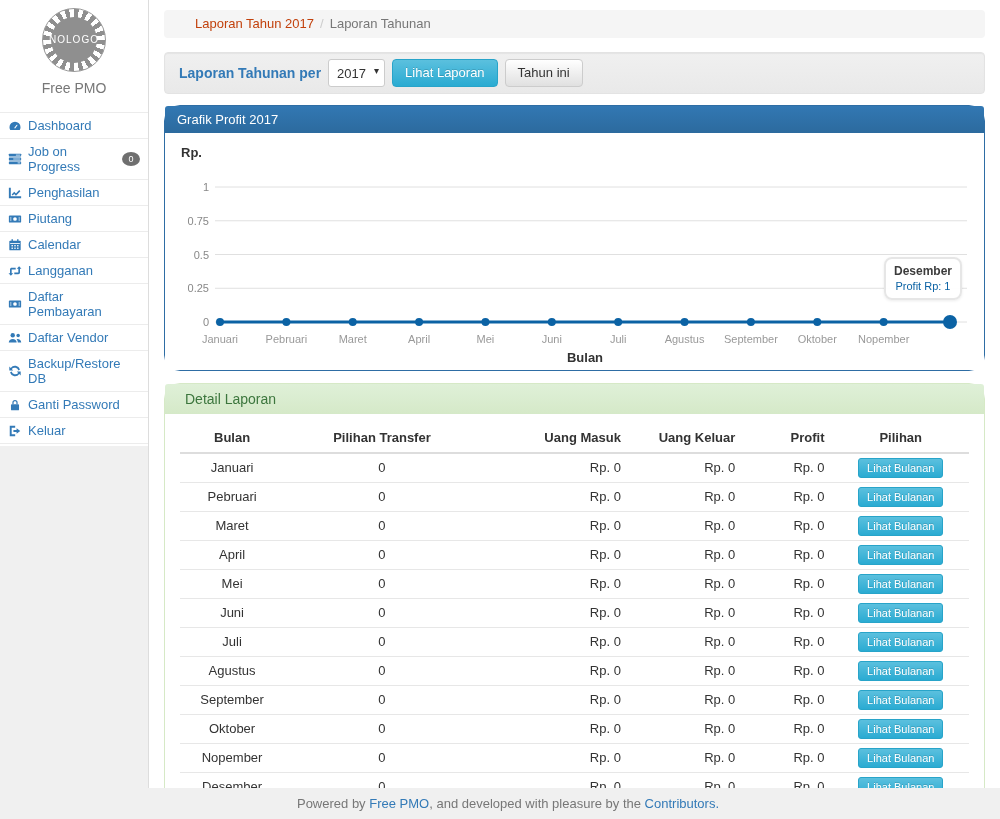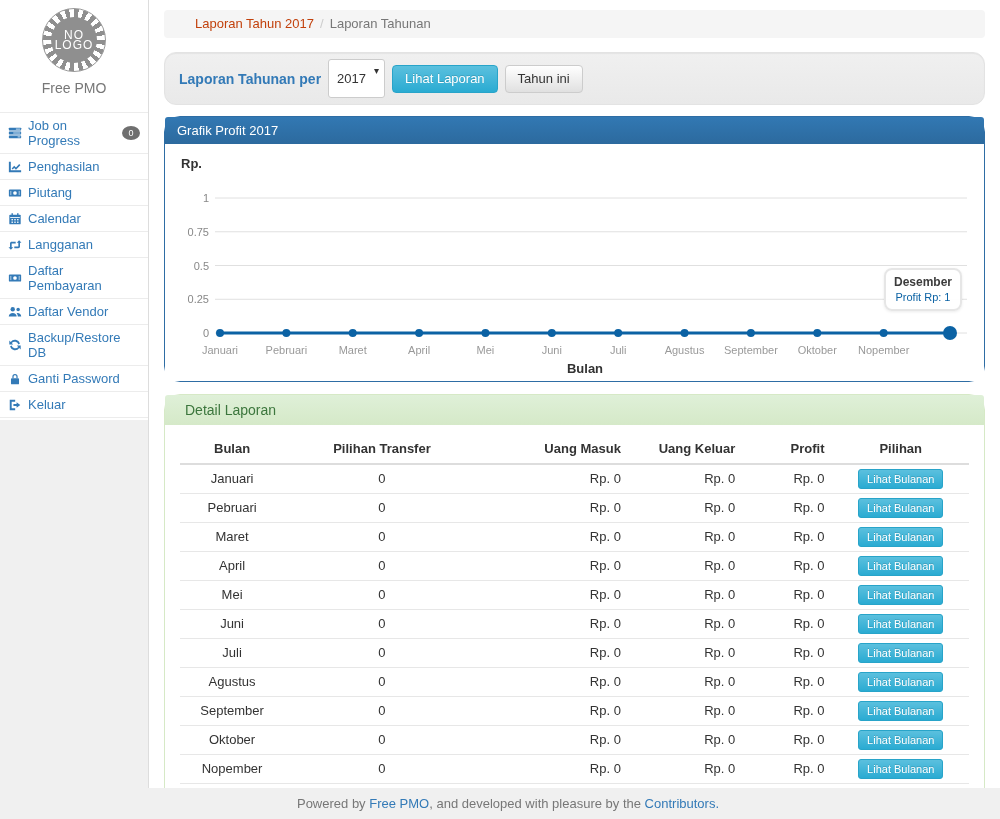--- a/index.html
+++ b/index.html
@@ -8,47 +8,47 @@
   
   .main-wrap{position:absolute;left:148px;top:0;width:851px;height:788px;background:#fff;border-left:1px solid #ddd;}
 
   
   .sidebar{position:absolute;left:0;top:0;width:148px;background:#fff;padding-bottom:2px;}
   .logo-box{padding:8px 0 6px;text-align:center;}
   .logo-badge{width:62px;height:62px;margin:0 auto;border-radius:50%;border:1px solid #9a9a9a;
     background:repeating-conic-gradient(#8f8f8f 0deg 9deg,#ffffff 9deg 18deg);
     display:flex;align-items:center;justify-content:center;}
   .logo-inner{width:46px;height:46px;border-radius:50%;background:#8f8f8f;color:#fff;
-    display:flex;flex-direction:column;align-items:center;justify-content:center;
-    font-size:12px;letter-spacing:1px;line-height:10px;}
+    display:flex;flex-direction:row;align-items:center;justify-content:center;
+    font-size:10px;letter-spacing:1px;line-height:10px;}
   .brand{margin-top:8px;color:#777;font-size:14px;}
   .side-menu{margin-top:10px;border-top:1px solid #ececec;}
   .side-item{display:flex;align-items:center;gap:6px;padding:5px 8px;border-bottom:1px solid #ececec;
     color:#337ab7;font-size:13px;cursor:pointer;}
   .side-item .ic{width:14px;height:14px;flex:0 0 14px;display:inline-flex;}
   .side-item .ic svg{width:14px;height:14px;}
   .side-badge{margin-left:auto;background:#6f6f6f;color:#fff;border-radius:50%;
     min-width:14px;height:14px;font-size:9px;line-height:14px;text-align:center;padding:0 2px;}
   .side-chevron{margin-left:auto;color:#999;font-size:12px;line-height:12px;}
 
   
   .breadcrumb{margin:10px 15px 0;background:#f5f5f5;border-radius:4px;padding:6px 15px;
     font-size:13px;color:#999;line-height:16px;}
   .breadcrumb a{color:#c2410c;text-decoration:none;margin-left:16px;}
   .breadcrumb .sep{margin:0 6px;color:#ccc;}
   .breadcrumb .current{color:#777;}
 
   
   .filter-bar{margin:14px 15px 0;background:linear-gradient(#f0f0f0,#e9e9e9);
-    border:1px solid #e3e3e3;border-radius:12px;box-shadow:inset 0 1px 1px rgba(0,0,0,.05);
+    border:1px solid #e3e3e3;border-radius:4px;box-shadow:inset 0 1px 1px rgba(0,0,0,.05);
     padding:6px 14px;display:flex;align-items:center;gap:7px;}
   .filter-label{color:#337ab7;font-weight:bold;font-size:14px;}
   .select-wrap{position:relative;display:inline-block;}
   .select-wrap select{appearance:none;-webkit-appearance:none;background:#fff;border:1px solid #ccc;
-    border-radius:3px;font-size:13px;padding:4px 18px 4px 8px;color:#333;height:39px;font-family:inherit;}
+    border-radius:3px;font-size:13px;padding:4px 18px 4px 8px;color:#333;height:28px;font-family:inherit;}
   .select-wrap:after{content:"▾";position:absolute;right:6px;top:6px;font-size:10px;color:#333;pointer-events:none;}
   .btn{display:inline-block;border-radius:4px;font-size:13px;padding:5px 12px;cursor:pointer;line-height:16px;border:1px solid;}
   .btn-info{color:#fff;background:linear-gradient(#5bc0de,#2aabd2);border-color:#28a4c9;text-shadow:0 -1px 0 rgba(0,0,0,.15);}
   .btn-default{color:#333;background:linear-gradient(#ffffff,#e0e0e0);border-color:#ccc;}
 
   
   .panel{margin:11px 15px 0;border-radius:16px;}
   .panel-primary{border:1px solid #2e6da4;}
   .panel-primary .panel-heading{background:linear-gradient(#3278b3,#2c6a9e);color:#fff;
     padding:6px 12px;font-size:13px;border-radius:3px 3px 0 0;}
@@ -293,20 +293,29 @@
           <span>NO</span>
           <span>LOGO</span>
         </div>
       </div>
       <div class="brand">Free PMO</div>
     </div>
     <div class="side-menu" id="side-menu">
         <div class="side-item">
           <span class="ic">
             <svg viewBox="0 0 16 16" fill="#337ab7">
+              <path d="M8 3A6.3 6.3 0 0 0 1.7 9.3c0 1.2.33 2.3.9 3.2h10.8c.57-.9.9-2 .9-3.2A6.3 6.3 0 0 0 8 3z"></path>
+              <rect x="7.4" y="5.8" width="1.2" height="5" rx=".6" fill="#fff" transform="rotate(38 8 10)"></rect>
+            </svg>
+          </span>
+          <span>Dashboard</span>
+        </div>
+        <div class="side-item">
+          <span class="ic">
+            <svg viewBox="0 0 16 16" fill="#337ab7">
               <rect x="1" y="2" width="14" height="3.2" rx=".5"></rect>
               <rect x="1" y="6.4" width="14" height="3.2" rx=".5"></rect>
               <rect x="1" y="10.8" width="14" height="3.2" rx=".5"></rect>
               <rect x="9" y="2.8" width="5" height="1.6" fill="#9ec3e2"></rect>
               <rect x="6" y="7.2" width="8" height="1.6" fill="#9ec3e2"></rect>
               <rect x="11" y="11.6" width="3" height="1.6" fill="#9ec3e2"></rect>
             </svg>
           </span>
           <span>Job on Progress</span>
           <span class="side-badge">0</span>

